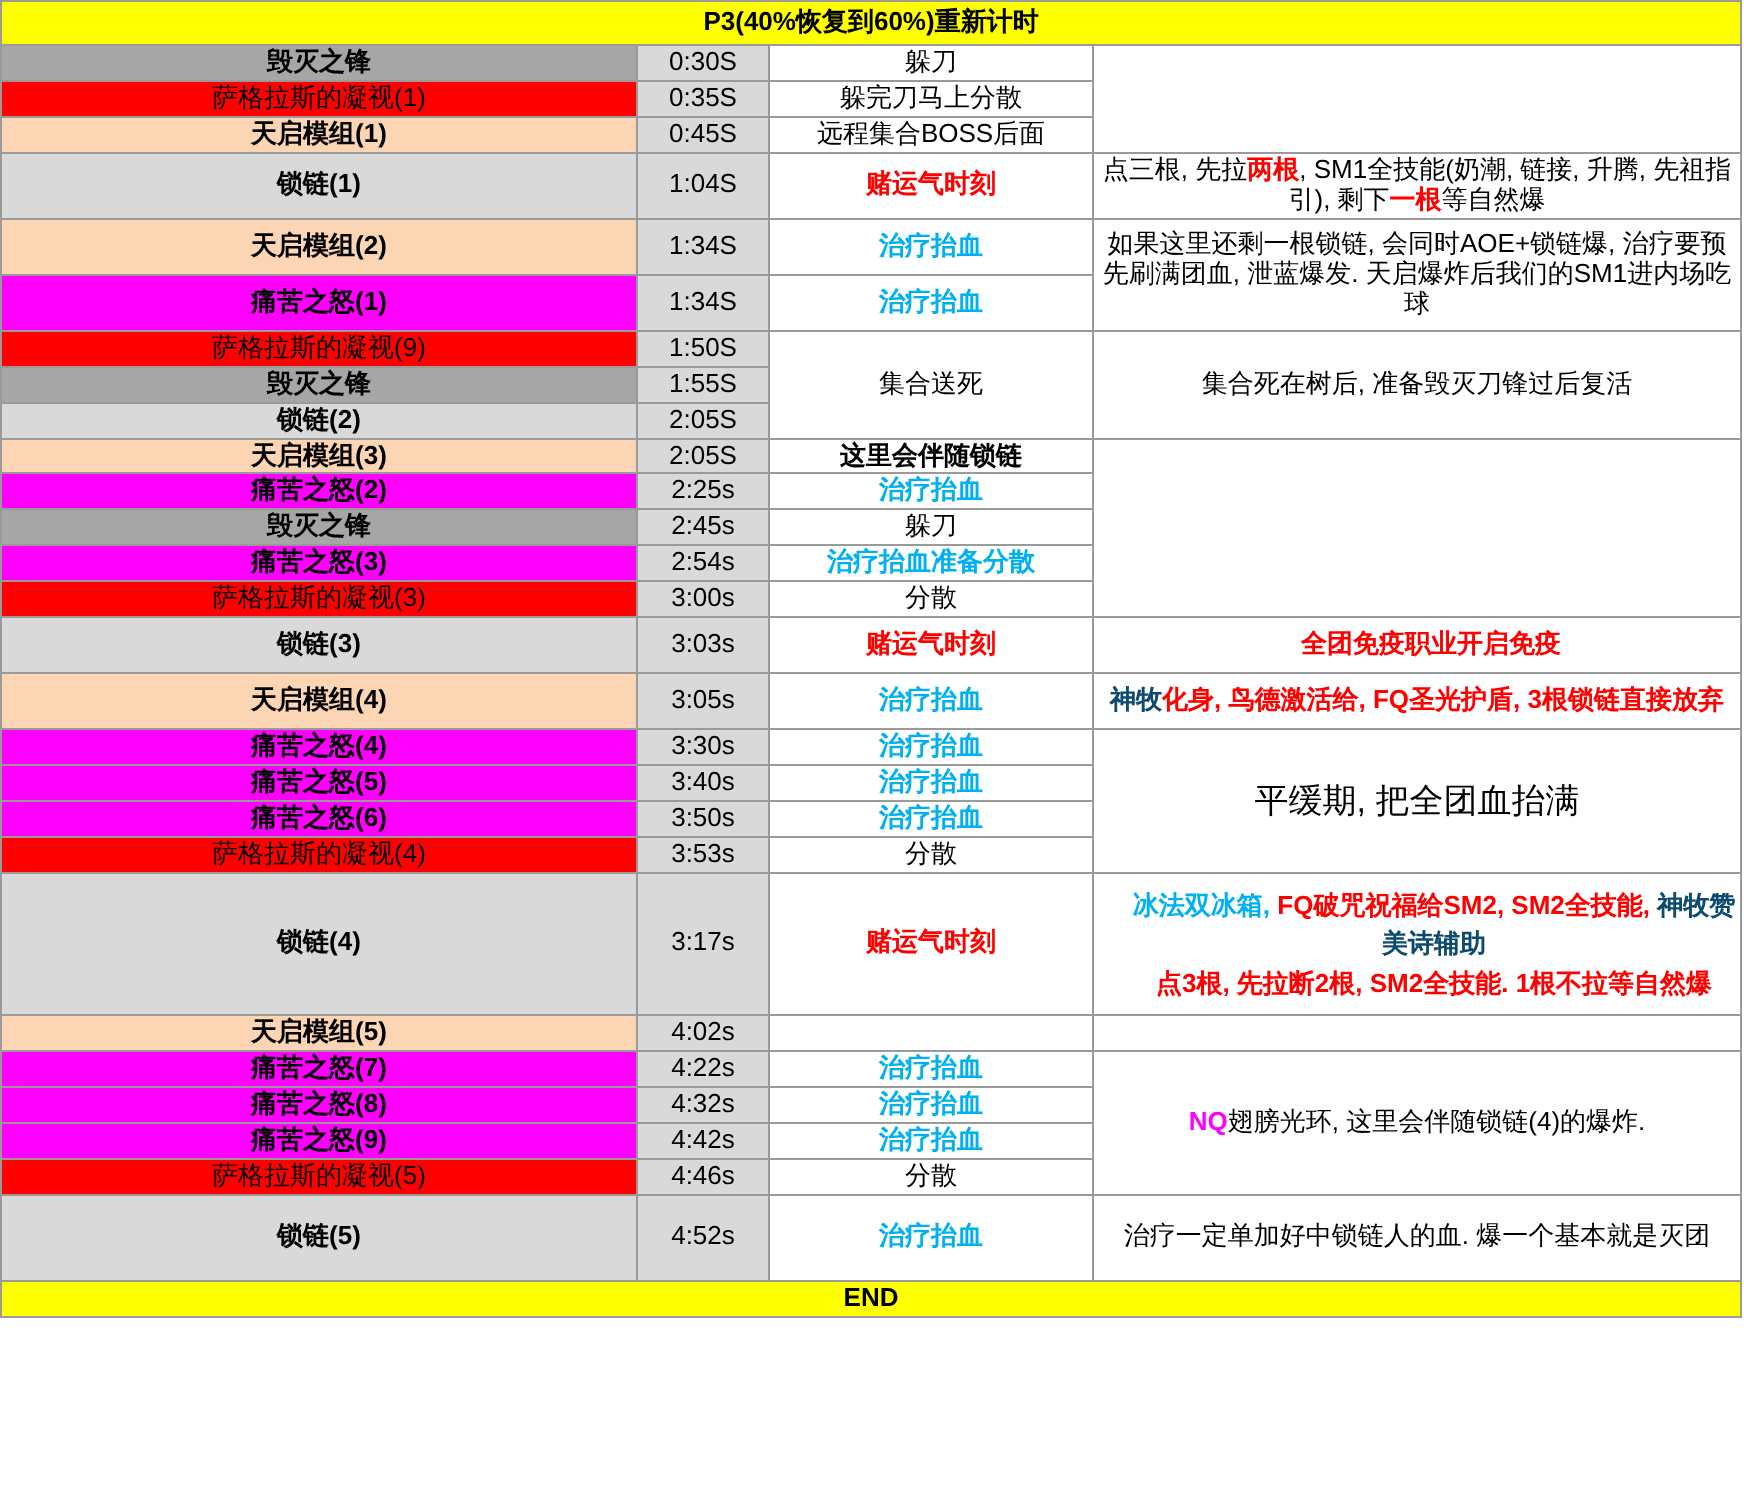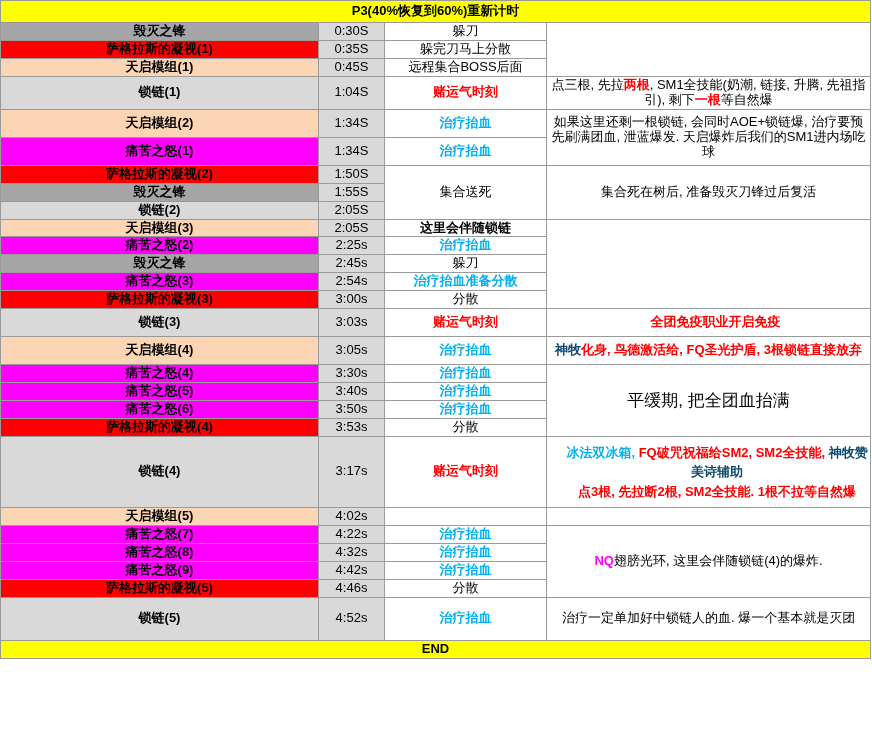--- a/index.html
+++ b/index.html
@@ -36,21 +36,21 @@
   .title-row td {
     background: #ffff00;
     font-weight: bold;
     font-size: 14px;
     border: 1px solid #9a9a9a;
     height: 19px;
   }
 
   
   .m-gray    { background: #a6a6a6; color: #000000; font-weight: bold; }
-  .m-red     { background: #ff0000; color: #000000; font-weight: bold; }
+  .m-red     { background: #ff0000; color: #000000; font-weight: normal; }
   .m-orange  { background: #fcd5b4; color: #000000; font-weight: bold; }
   .m-magenta { background: #ff00ff; color: #000000; font-weight: bold; }
   .m-chain   { background: #d9d9d9; color: #000000; font-weight: bold; font-size: 15px; }
 
   .time-cell { background: #d9d9d9; color: #000000; font-size: 12px; }
   .act-cell  { background: #ffffff; color: #000000; }
   .act-heal  { color: #00b0f0; font-weight: bold; }
   .act-bold  { font-weight: bold; }
   .act-gamble{ color: #ff0000; font-weight: bold; font-size: 14px; }
   .note-cell {
@@ -124,21 +124,21 @@
       <td class="note-cell" rowspan="2">如果这里还剩一根锁链, 会同时AOE+锁链爆, 治疗要预先刷满团血, 泄蓝爆发. 天启爆炸后我们的SM1进内场吃球</td>
     </tr>
 
     <tr>
       <td class="m-magenta h30">痛苦之怒(1)</td>
       <td class="time-cell">1:34S</td>
       <td class="act-cell act-heal">治疗抬血</td>
     </tr>
 
     <tr>
-      <td class="m-red">萨格拉斯的凝视(2)</td>
+      <td class="m-red">萨格拉斯的凝视(9)</td>
       <td class="time-cell">1:50S</td>
       <td class="act-cell" rowspan="3">集合送死</td>
       <td class="note-cell" rowspan="3">集合死在树后, 准备毁灭刀锋过后复活</td>
     </tr>
 
     <tr>
       <td class="m-gray">毁灭之锋</td>
       <td class="time-cell">1:55S</td>
     </tr>
 

